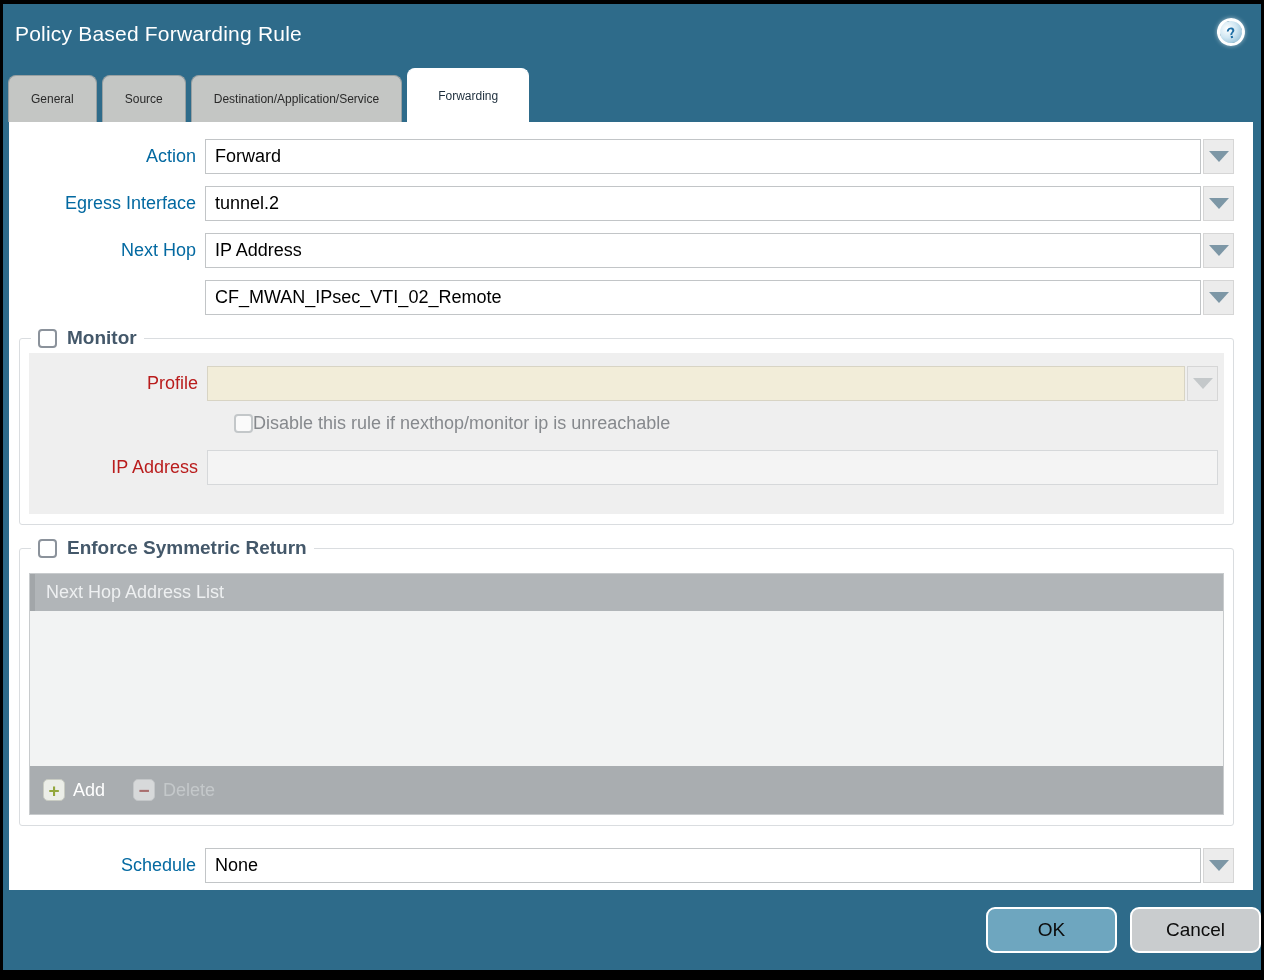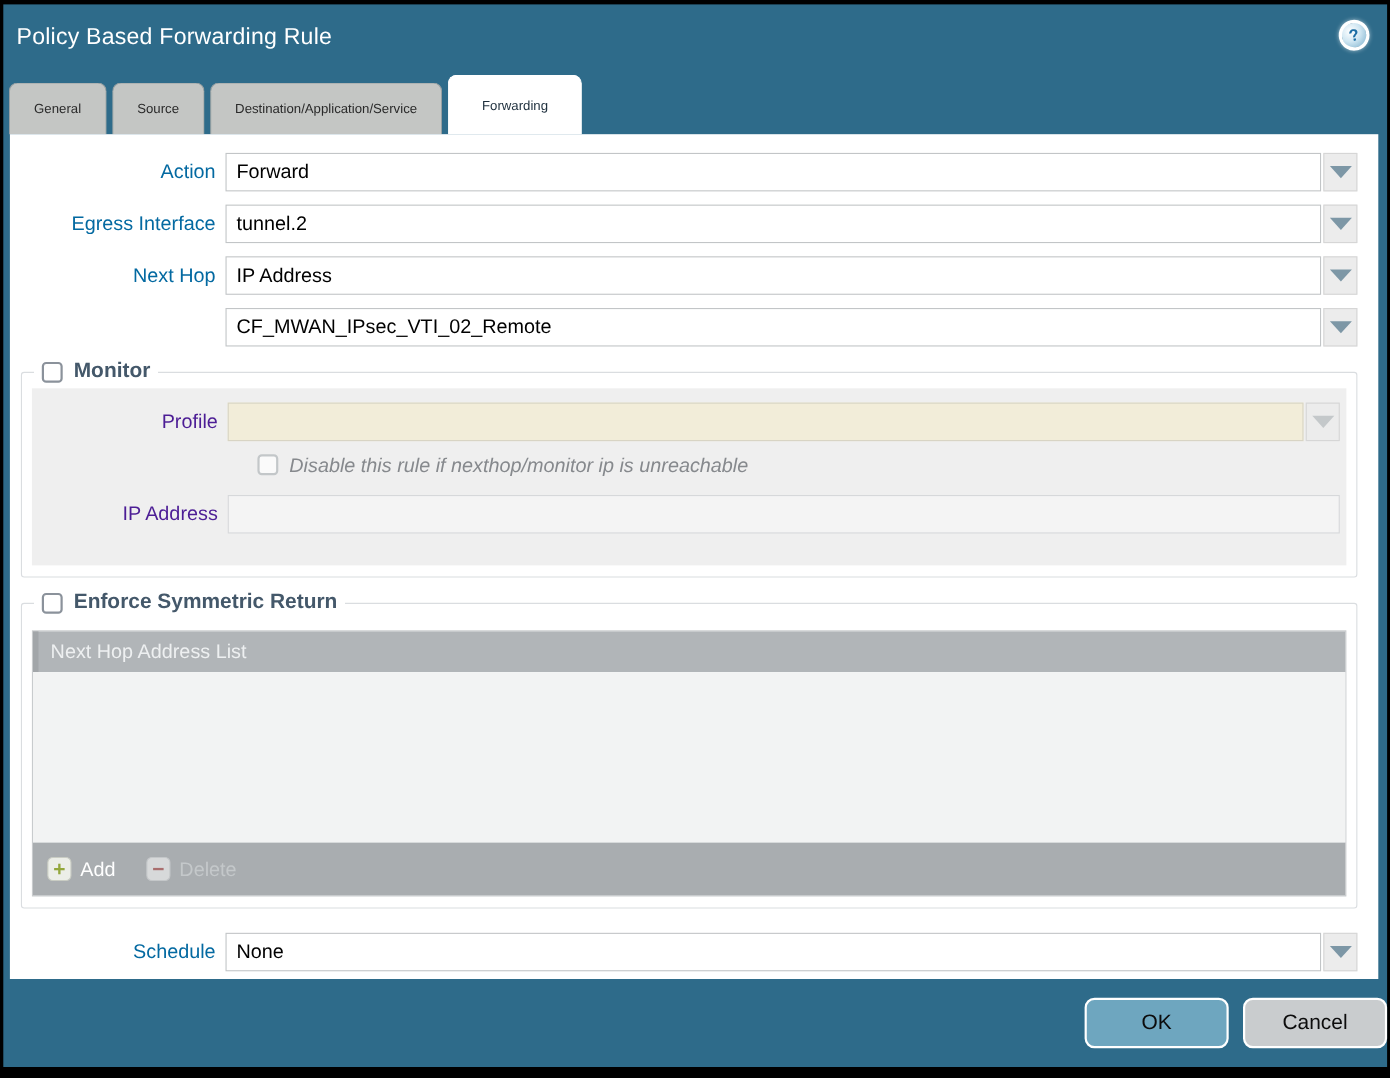--- a/index.html
+++ b/index.html
@@ -39,25 +39,25 @@
   .tri.dis { border-top-color:#c4c8ca; }
 
   fieldset { border:1px solid #dadde0; border-radius:3px; margin:4px 19px 12px 10px; padding:4px 9px 10px 9px; }
   legend { display:flex; align-items:center; gap:10px; padding:0 7px; margin-left:2px;
            font-weight:bold; font-size:19px; color:#44586a; }
   .checkbox { width:19px; height:19px; border:2px solid #8b929b; border-radius:4px; background:#fff;
               flex:none; cursor:pointer; }
   .checkbox.dis { border-color:#c3c7c9; background:#fafafa; cursor:default; }
 
   .disabled-panel { background:#efefef; padding:13px 6px 17px 0; }
-  .disabled-panel .form-label { color:#4c1d95; width:178px; }
+  .disabled-panel .form-label { color:#b91c1c; width:178px; }
   .disabled-panel .form-row { margin-right:0; }
   .combo-value.beige { background:#f2edd9; border-color:#d8d4c4; }
   .combo-value.dis { background:#f4f4f4; border-color:#d6d8da; }
-  .check-row { display:flex; align-items:flex-start; gap:10px; margin:4px 0 16px 205px;font-style:italic; }
+  .check-row { display:flex; align-items:center; margin:4px 0 16px 205px; }
   .check-label { font-size:18px; color:#86898d; }
 
   .sym-table { margin-top:10px; border:1px solid #c8cbcd; }
   .sym-header { height:37px; background:#b1b5b8; border-left:5px solid #a2a6a9; color:#eef0f1;
                 font-size:18px; display:flex; align-items:center; padding-left:11px; }
   .sym-body { height:155px; background:#f2f3f3; }
   .sym-footer { height:48px; background:#a9adb0; display:flex; align-items:center; gap:28px; padding-left:13px; }
   .tool-btn { display:flex; align-items:center; gap:8px; font-size:18px; color:#ffffff; cursor:pointer; }
   .tool-btn.disabled { color:#c4c8ca; cursor:default; }
   .badge { width:22px; height:22px; border-radius:5px; background:#eceee8; border:1px solid #c9ccc3;

